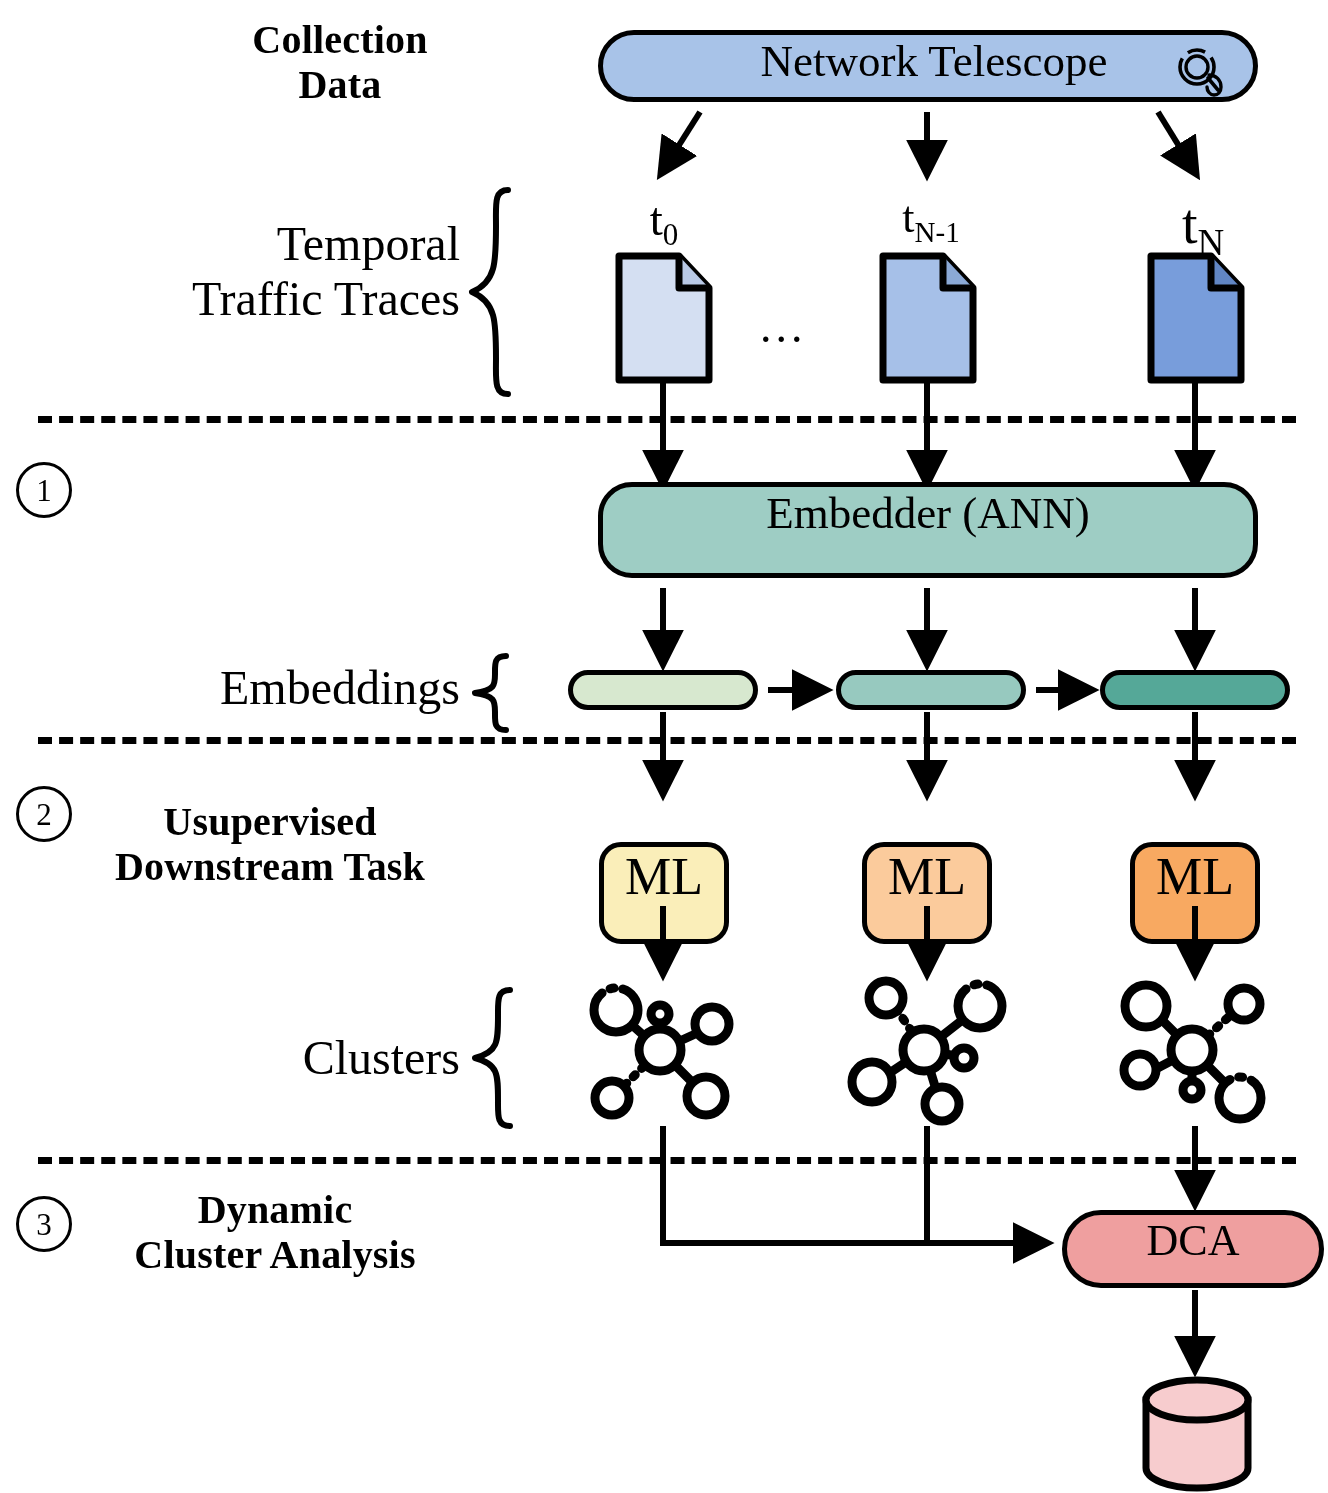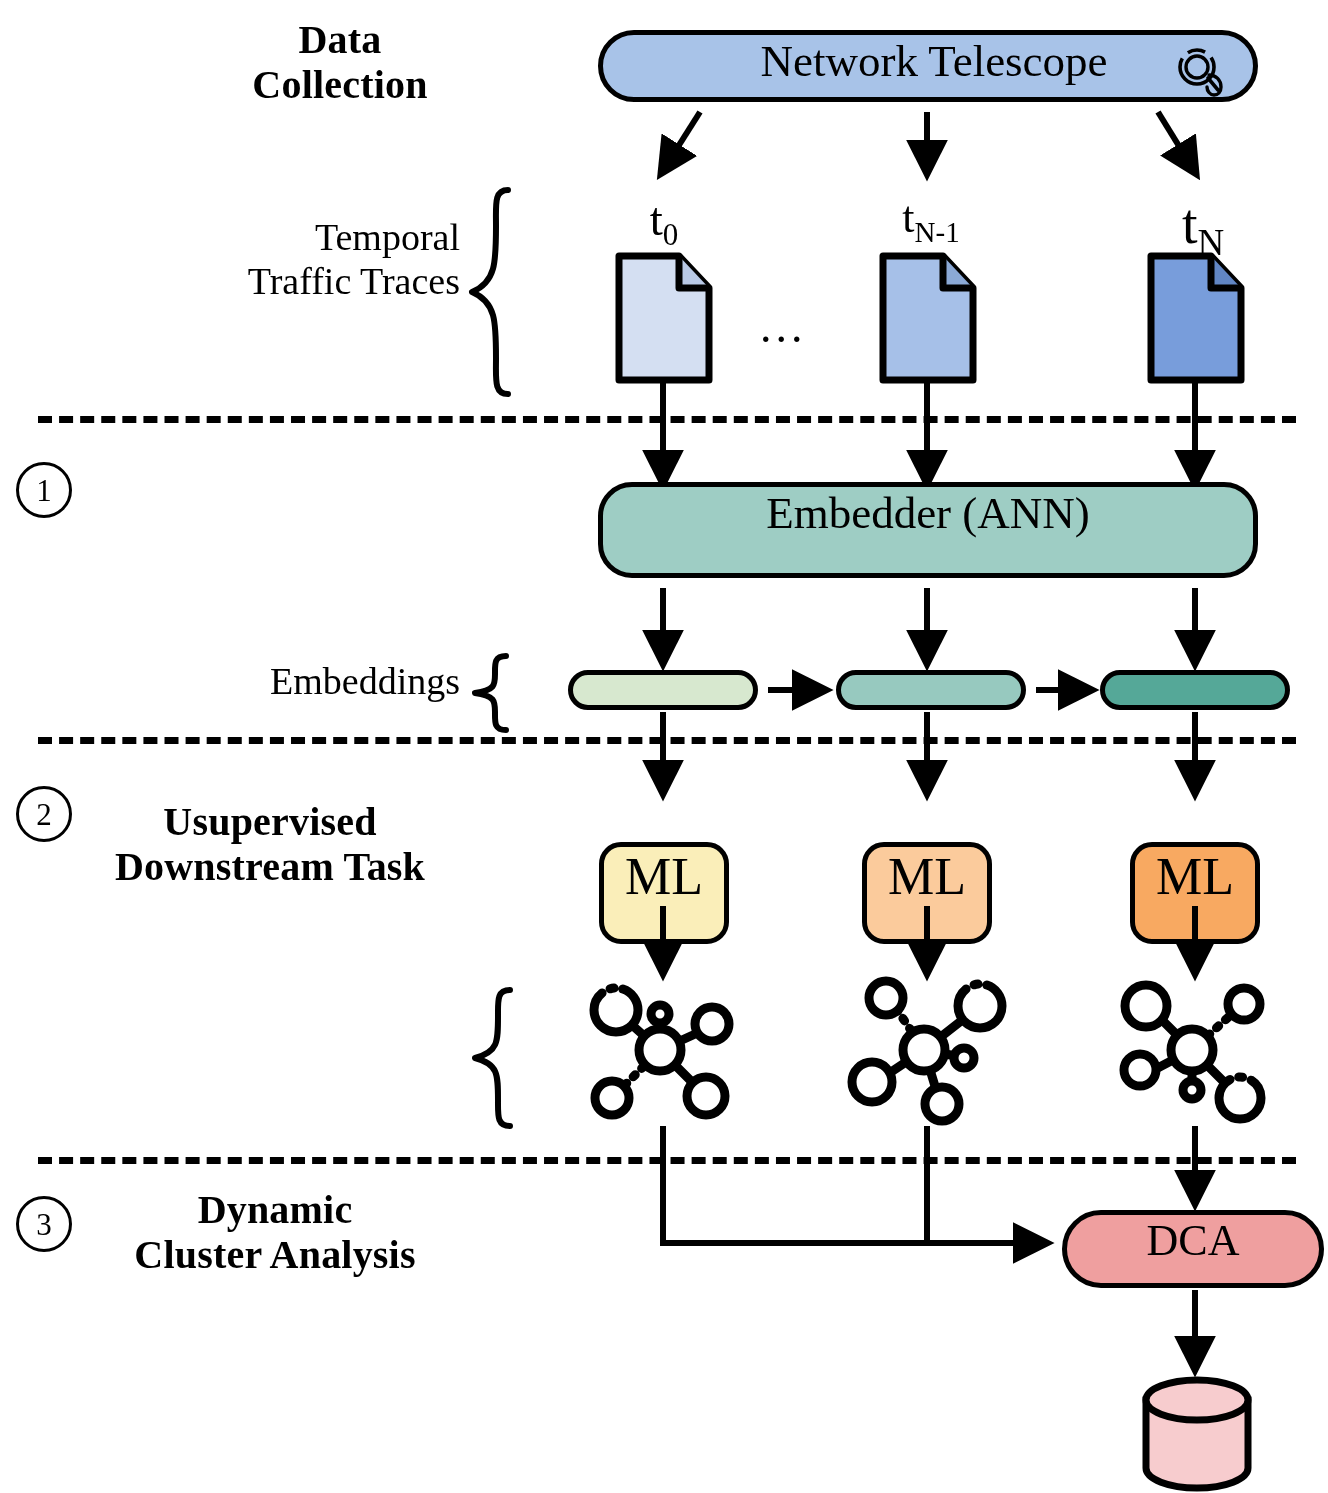--- a/index.html
+++ b/index.html
@@ -22,21 +22,21 @@
 
   
   .stage-title {
     font-weight: bold;
     font-size: 40px;
     line-height: 1.12;
     text-align: center;
     letter-spacing: 0.2px;
   }
   .side-label {
-    font-size: 38px;
+    font-size: 48px;
     line-height: 1.15;
     text-align: right;
     white-space: nowrap;
   }
   .step-num {
     width: 56px;
     height: 56px;
     border: 3.5px solid #000;
     border-radius: 50%;
     display: flex;
@@ -87,22 +87,22 @@
 </head>
 <body>
 
 <div id="canvas">
 
   <div class="abs dashline" style="left:38px; top:416px; width:1258px;"></div>
   <div class="abs dashline" style="left:38px; top:737px; width:1258px;"></div>
   <div class="abs dashline" style="left:38px; top:1157px; width:1258px;"></div>
 
   <div class="abs stage-title" style="left:200px; top:18px; width:280px;">
+    <div>Collection</div>
     <div>Data</div>
-    <div>Collection</div>
   </div>
 
   <div class="abs step-num" style="left:16px; top:462px;">
     <span>1</span>
   </div>
 
   <div class="abs step-num" style="left:16px; top:786px;">
     <span>2</span>
   </div>
   <div class="abs stage-title" style="left:50px; top:800px; width:440px;">
@@ -130,20 +130,23 @@
 
   <div class="abs side-label" style="left:150px; top:660px; width:310px;">
     <div>Embeddings</div>
   </div>
   <div class="abs" style="left:470px; top:652px;">
     <svg width="40" height="82" viewBox="0 0 40 82">
       <path d="M36 4 C24 4 25 12 25 22 C25 33 25 38 5 41 C25 44 25 49 25 60 C25 70 24 78 36 78" fill="none" stroke="#000" stroke-width="6" stroke-linecap="round" stroke-linejoin="round"></path>
     </svg>
   </div>
 
+  <div class="abs side-label" style="left:150px; top:1030px; width:310px;">
+    <div>Clusters</div>
+  </div>
   <div class="abs" style="left:470px; top:986px;">
     <svg width="44" height="144" viewBox="0 0 44 144">
       <path d="M40 4 C27 4 28 14 28 30 C28 56 28 66 5 72 C28 78 28 88 28 114 C28 130 27 140 40 140" fill="none" stroke="#000" stroke-width="6" stroke-linecap="round" stroke-linejoin="round"></path>
     </svg>
   </div>
 
   <div class="abs rbox telescope" style="left:598px; top:30px; width:660px; height:72px; background:#a8c3e8;">
     <span>Network Telescope</span>
     <span class="abs" style="right:26px; top:10px;">
       <svg width="54" height="54" viewBox="0 0 54 54">

